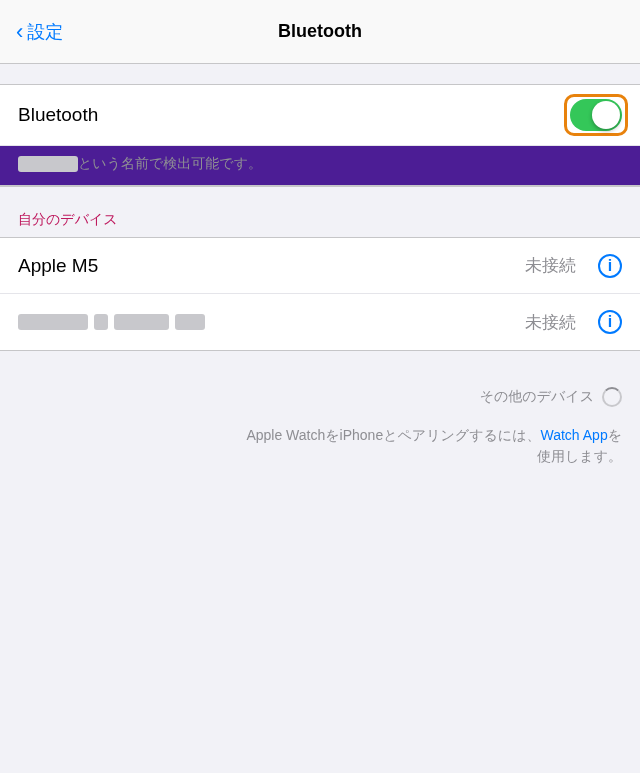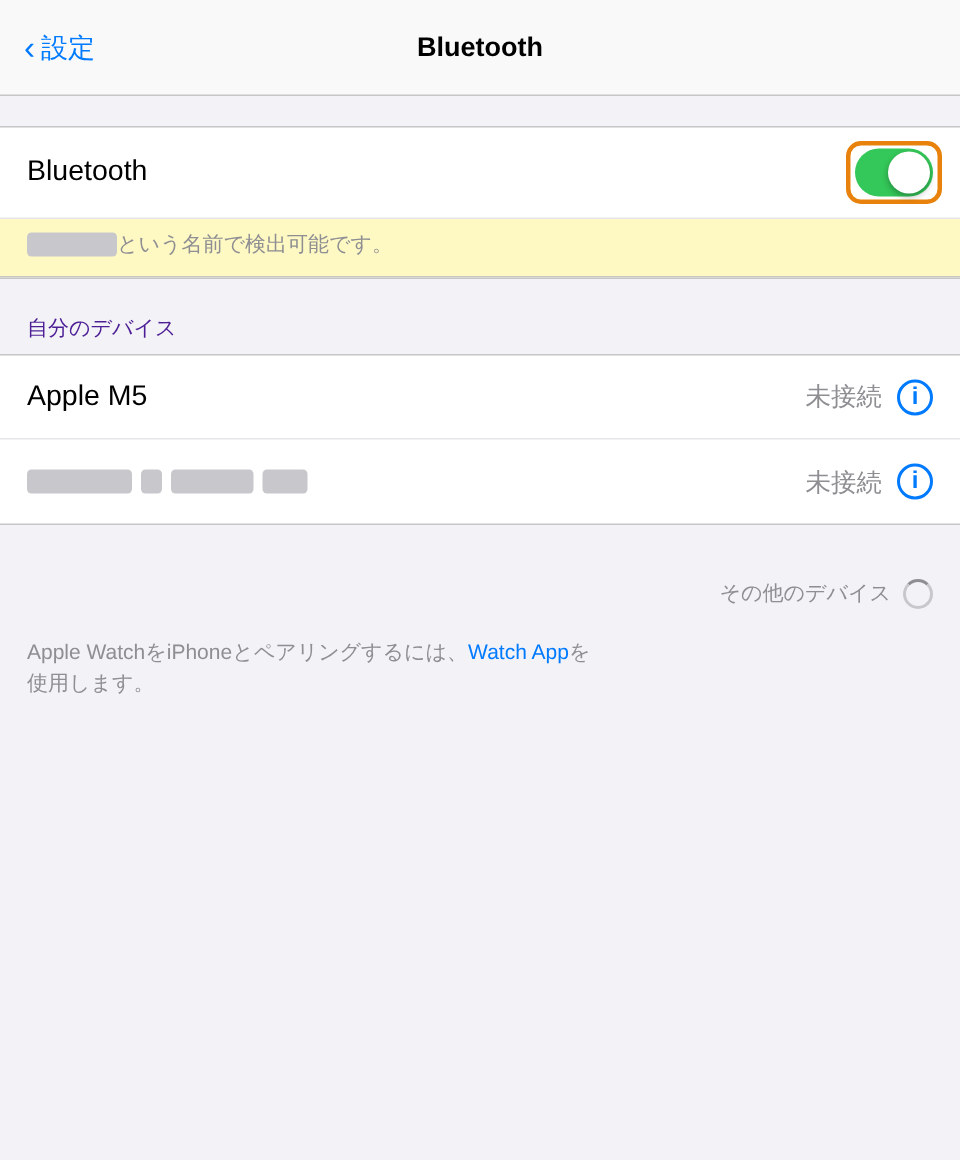--- a/index.html
+++ b/index.html
@@ -113,34 +113,34 @@
       height: 28px;
       background: #fff;
       border-radius: 50%;
       box-shadow: 0 2px 4px rgba(0,0,0,0.3);
       transition: right 0.2s;
     }
 
     
     .subtitle-row {
       padding: 8px 18px 12px;
-      background: #fef9c3;
+      background: #4c1d95;
       border-bottom: 1px solid #c6c6c8;
     }
 
     .subtitle-text {
       font-size: 14px;
       color: #8e8e93;
     }
 
     
     .section-header {
       padding: 24px 18px 8px;
       font-size: 14px;
-      color: #4c1d95;
+      color: #be185d;
       text-transform: none;
     }
 
     
     .info-icon {
       width: 24px;
       height: 24px;
       border-radius: 50%;
       border: 2px solid #007aff;
       display: flex;
@@ -149,21 +149,21 @@
       color: #007aff;
       font-size: 16px;
       font-weight: 600;
       cursor: pointer;
       flex-shrink: 0;
     }
 
     .row-right {
       display: flex;
       align-items: center;
-      gap: 10px;
+      gap: 22px;
     }
 
     .status-text {
       font-size: 17px;
       color: #8e8e93;
     }
 
     
     .redacted {
       display: inline-block;
@@ -207,20 +207,21 @@
     }
 
     @keyframes spin {
       from { transform: rotate(0deg); }
       to { transform: rotate(360deg); }
     }
 
     
     .note-section {
       padding: 10px 18px 20px;
+      text-align: right;
     }
 
     .note-text {
       font-size: 14px;
       color: #8e8e93;
       line-height: 1.5;
     }
 
     .note-link {
       color: #007aff;

